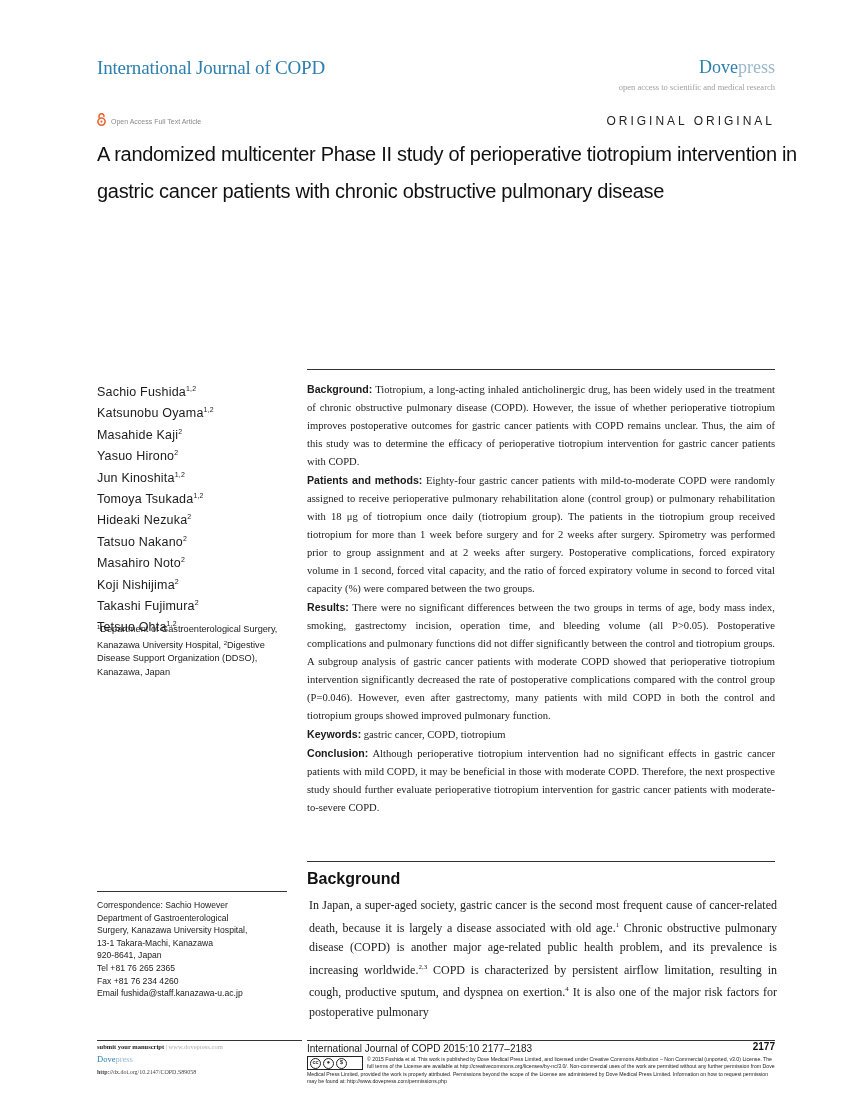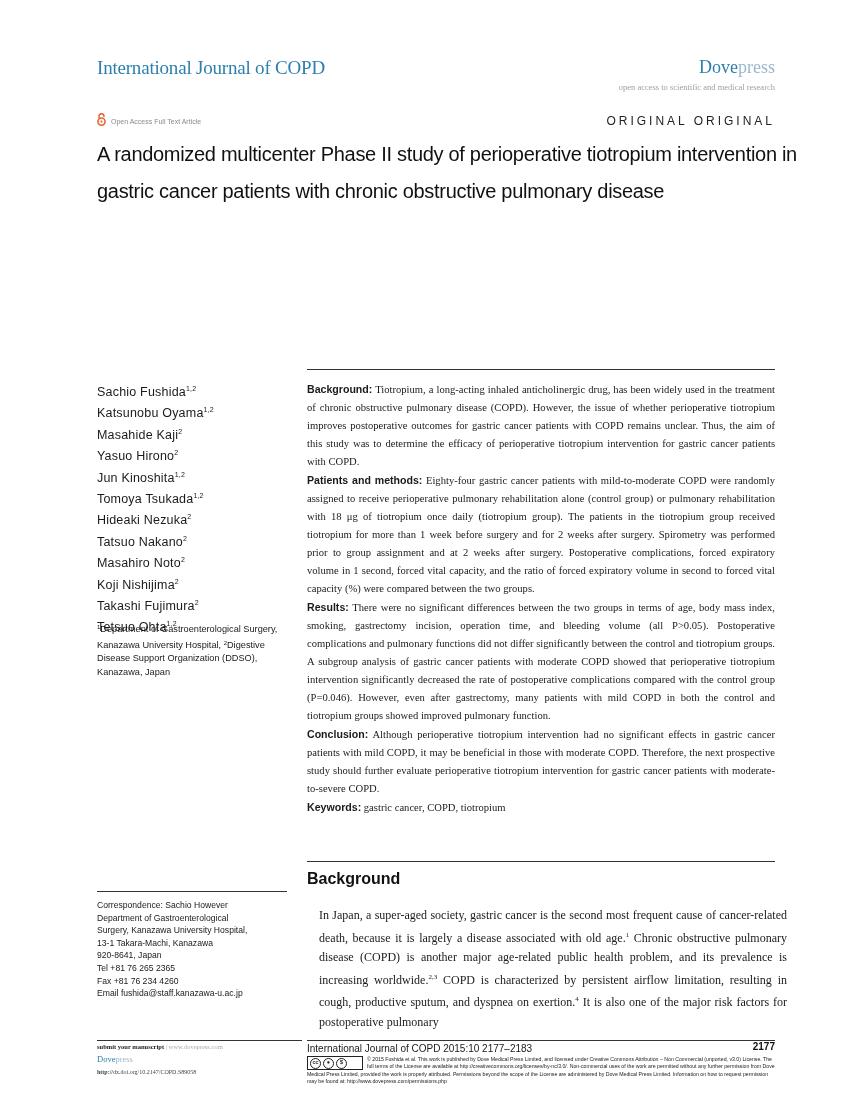--- a/index.html
+++ b/index.html
@@ -28,21 +28,21 @@
   #abstract { position: absolute; left: 307px; top: 380px; width: 468px; font-family: "Liberation Serif", serif; font-size: 10.6px; line-height: 18px; text-align: justify; color: #1a1a1a; }
   #abstract p { margin: 0; }
   #abstract .label { font-family: "Liberation Sans", sans-serif; font-weight: bold; }
   #abstract-bottom-rule { position: absolute; left: 307px; top: 861px; width: 468px; height: 1px; background: #333; }
 
   #correspondence-rule { position: absolute; left: 97px; top: 891px; width: 190px; height: 1px; background: #333; }
   #correspondence { position: absolute; left: 97px; top: 899px; width: 200px; font-family: "Liberation Sans", sans-serif; font-size: 8.6px; line-height: 12.6px; color: #1a1a1a; }
   #correspondence div { white-space: nowrap; }
 
   #section-heading { position: absolute; left: 307px; top: 870px; margin: 0; font-family: "Liberation Sans", sans-serif; font-weight: bold; font-size: 16px; color: #111; }
-  #body-text { position: absolute; left: 307px; top: 894px; width: 468px; font-family: "Liberation Serif", serif; font-size: 12px; line-height: 19.5px; text-align: justify; color: #1a1a1a; margin: 12px; }
+  #body-text { position: absolute; left: 307px; top: 894px; width: 468px; font-family: "Liberation Serif", serif; font-size: 12px; line-height: 19.5px; text-align: justify; color: #1a1a1a; margin: 2px; }
   #body-text sup { font-size: 7px; vertical-align: 5px; }
 
   #footer-left-rule { position: absolute; left: 97px; top: 1040px; width: 205px; height: 1px; background: #333; }
   #footer-left { position: absolute; left: 97px; top: 1043px; width: 205px; }
   #footer-left .submit { font-family: "Liberation Serif", serif; font-size: 6.5px; color: #222; }
   #footer-left .submit b { font-weight: bold; }
   #footer-left .submit .url { color: #aaa; }
   #footer-left .dp { font-family: "Liberation Serif", serif; font-size: 8.5px; margin-top: 4px; }
   #footer-left .dp .dove { color: #2c7fae; }
   #footer-left .dp .press { color: #9ab8cc; }
@@ -96,22 +96,22 @@
 
 <div id="affiliations">
   <sup>1</sup><span>Department of Gastroenterological Surgery, Kanazawa University Hospital, </span><sup>2</sup><span>Digestive Disease Support Organization (DDSO), Kanazawa, Japan</span>
 </div>
 
 <div id="abstract-rule"></div>
 <div id="abstract">
   <p><span class="label">Background:</span><span> Tiotropium, a long-acting inhaled anticholinergic drug, has been widely used in the treatment of chronic obstructive pulmonary disease (COPD). However, the issue of whether perioperative tiotropium improves postoperative outcomes for gastric cancer patients with COPD remains unclear. Thus, the aim of this study was to determine the efficacy of perioperative tiotropium intervention for gastric cancer patients with COPD.</span></p>
   <p><span class="label">Patients and methods:</span><span> Eighty-four gastric cancer patients with mild-to-moderate COPD were randomly assigned to receive perioperative pulmonary rehabilitation alone (control group) or pulmonary rehabilitation with 18 μg of tiotropium once daily (tiotropium group). The patients in the tiotropium group received tiotropium for more than 1 week before surgery and for 2 weeks after surgery. Spirometry was performed prior to group assignment and at 2 weeks after surgery. Postoperative complications, forced expiratory volume in 1 second, forced vital capacity, and the ratio of forced expiratory volume in second to forced vital capacity (%) were compared between the two groups.</span></p>
   <p><span class="label">Results:</span><span> There were no significant differences between the two groups in terms of age, body mass index, smoking, gastrectomy incision, operation time, and bleeding volume (all P&gt;0.05). Postoperative complications and pulmonary functions did not differ significantly between the control and tiotropium groups. A subgroup analysis of gastric cancer patients with moderate COPD showed that perioperative tiotropium intervention significantly decreased the rate of postoperative complications compared with the control group (P=0.046). However, even after gastrectomy, many patients with mild COPD in both the control and tiotropium groups showed improved pulmonary function.</span></p>
+  <p><span class="label">Keywords:</span><span> gastric cancer, COPD, tiotropium</span></p>
   <p><span class="label">Conclusion:</span><span> Although perioperative tiotropium intervention had no significant effects in gastric cancer patients with mild COPD, it may be beneficial in those with moderate COPD. Therefore, the next prospective study should further evaluate perioperative tiotropium intervention for gastric cancer patients with moderate-to-severe COPD.</span></p>
-  <p><span class="label">Keywords:</span><span> gastric cancer, COPD, tiotropium</span></p>
 </div>
 <div id="abstract-bottom-rule"></div>
 
 <div id="correspondence-rule"></div>
 <div id="correspondence">
   <div>Correspondence: Sachio However</div>
   <div>Department of Gastroenterological</div>
   <div>Surgery, Kanazawa University Hospital,</div>
   <div>13-1 Takara-Machi, Kanazawa</div>
   <div>920-8641, Japan</div>

